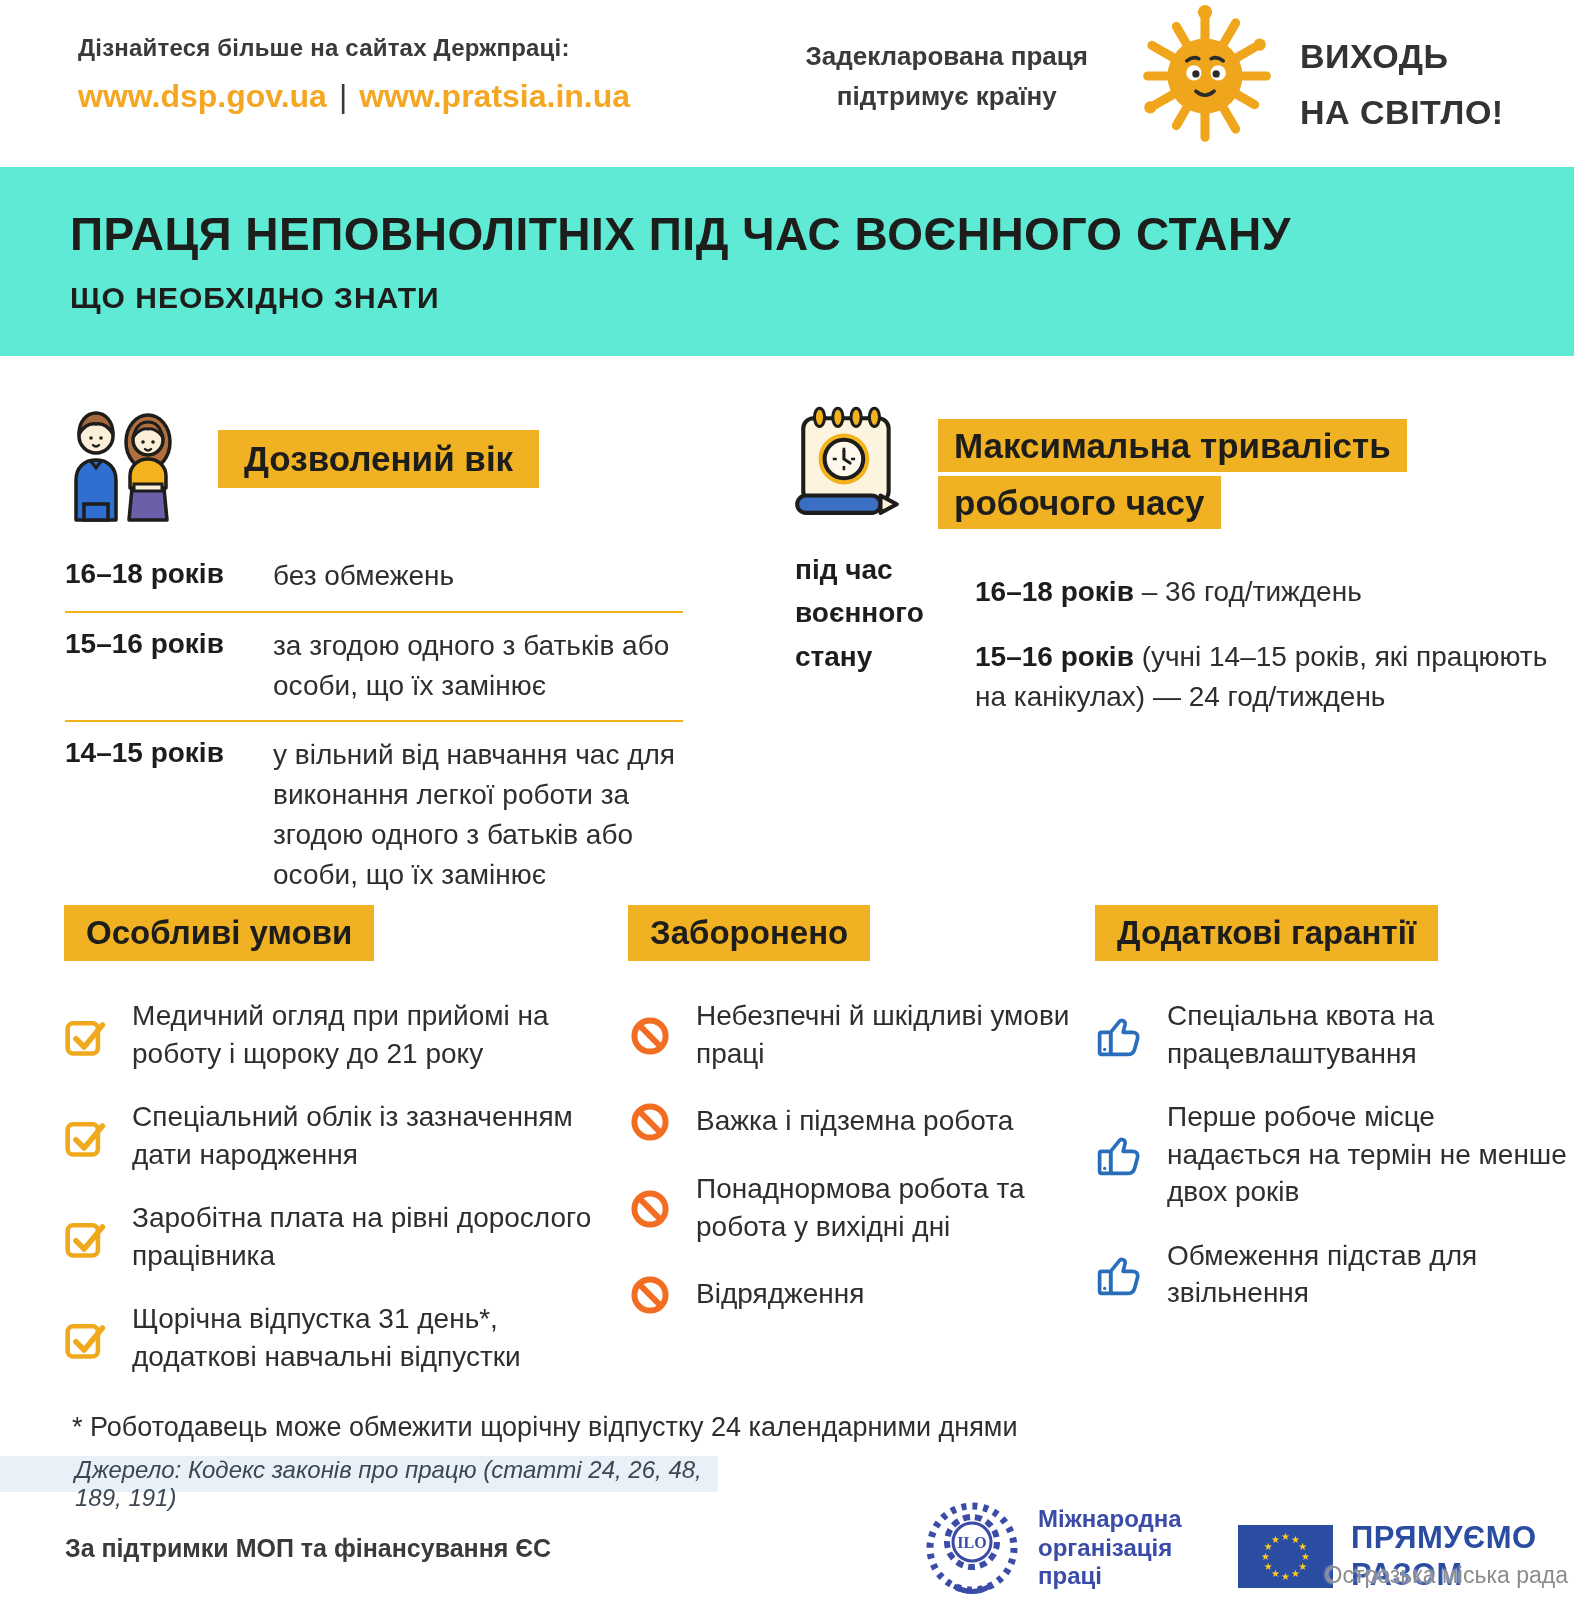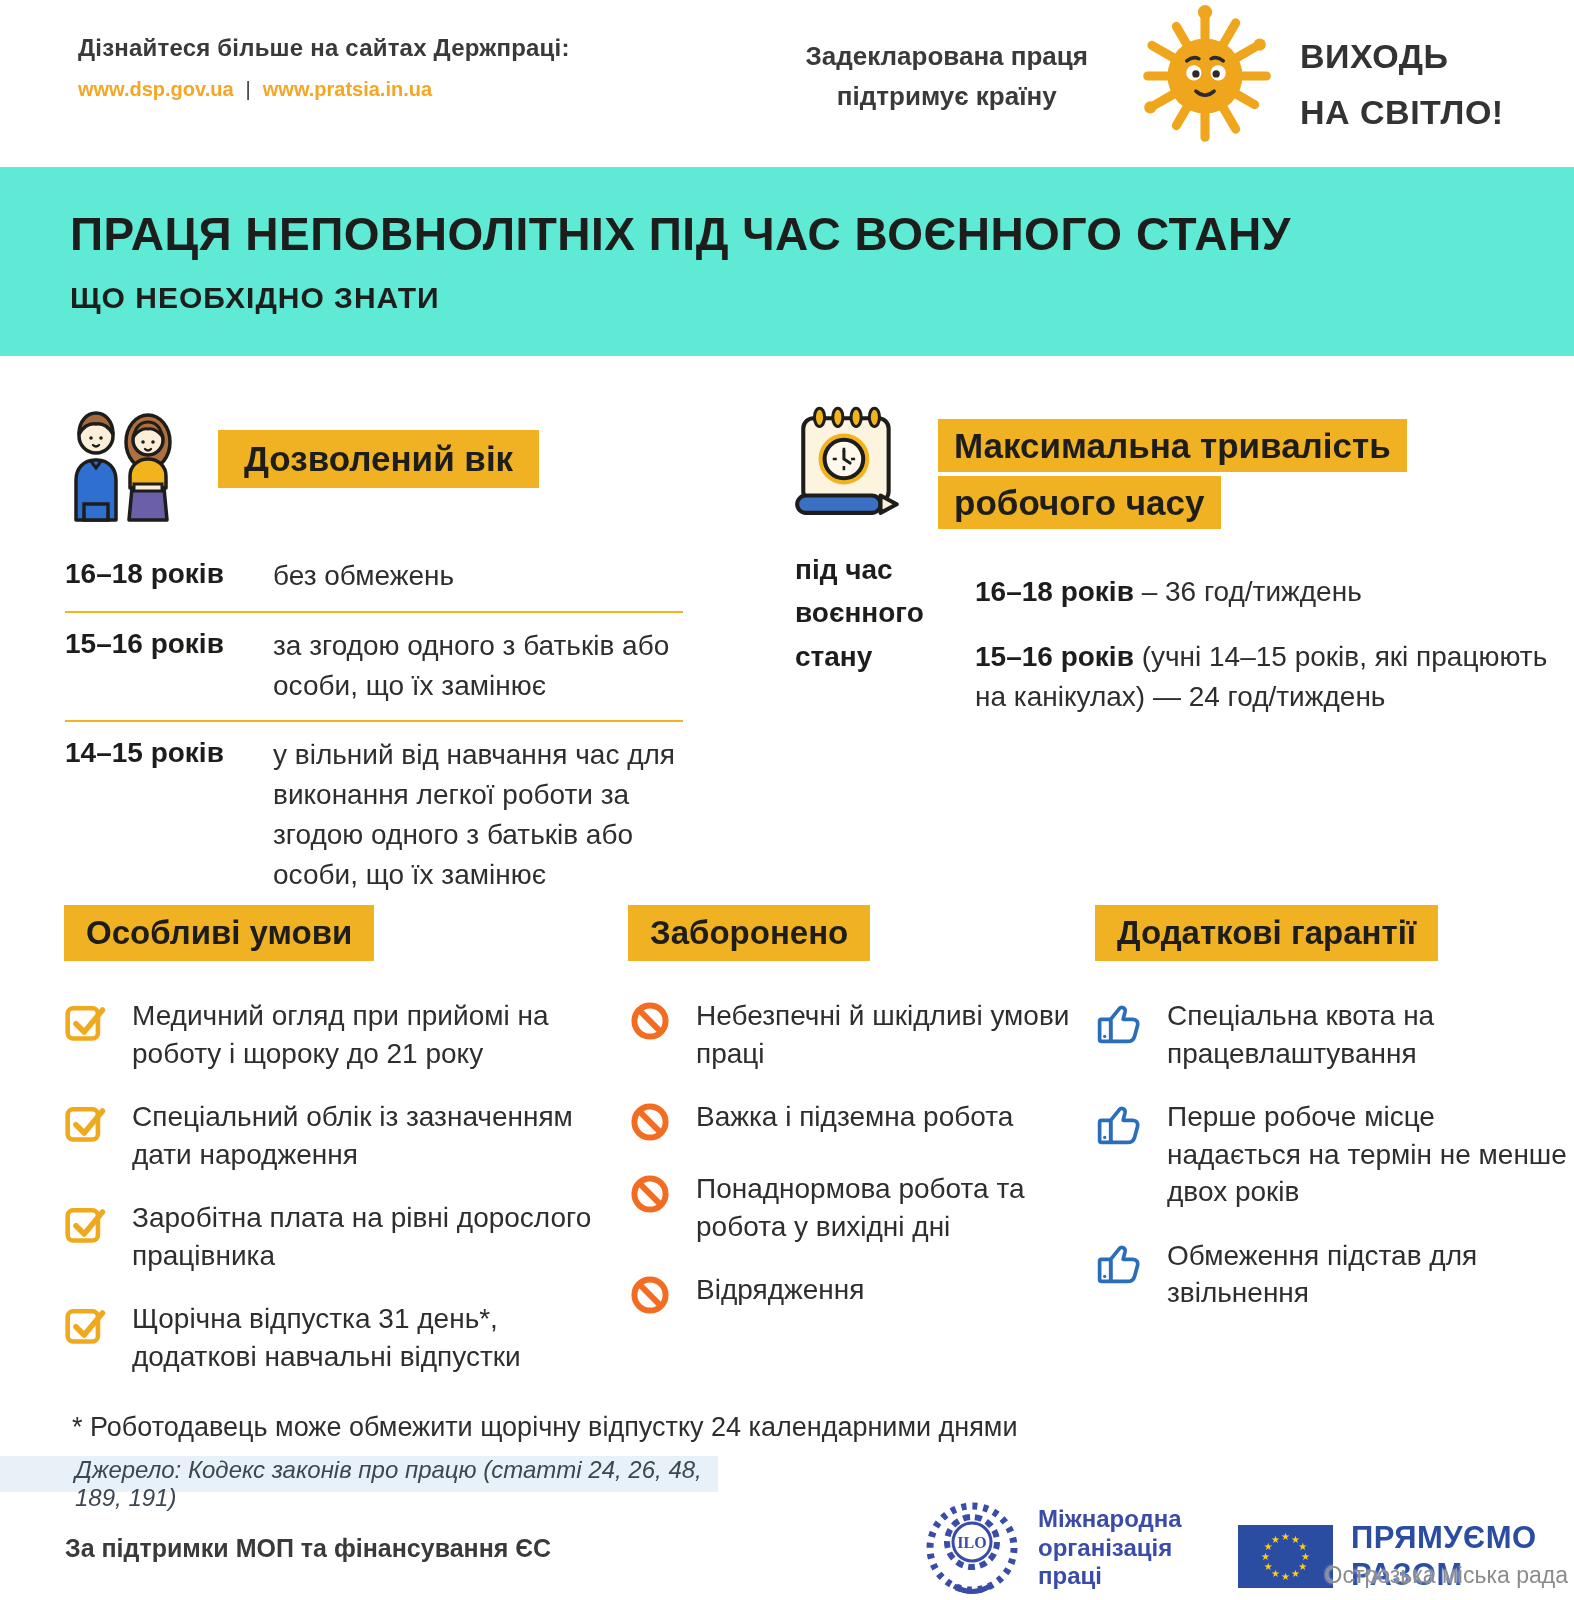--- a/index.html
+++ b/index.html
@@ -3,21 +3,21 @@
 <meta charset="utf-8">
 <style>
   html,body{margin:0;padding:0;background:#fff;}
   body{width:1574px;height:1600px;position:relative;overflow:hidden;
        font-family:"Liberation Sans",sans-serif;color:#2e2e2e;}
   .abs{position:absolute;}
 
   
   .hdr-left{left:78px;top:34px;}
   .hdr-label{font-size:24px;font-weight:bold;color:#3a3a3a;letter-spacing:.2px;}
-  .hdr-links{margin-top:16px;font-size:20px;font-weight:bold;}
+  .hdr-links{margin-top:16px;font-size:32px;font-weight:bold;}
   .hdr-links a{color:#f5a623;text-decoration:none;}
   .hdr-sep{color:#3a3a3a;margin:0 12px;font-weight:normal;}
   .hdr-tagline{right:486px;top:36px;text-align:center;font-size:26px;font-weight:bold;
                color:#3a3a3a;line-height:1.55;}
   .slogan{left:1300px;top:28px;font-size:34px;font-weight:800;color:#333;line-height:1.65;letter-spacing:.5px;}
   .sun{left:1126px;top:0px;}
 
   
   .banner{left:0;top:167px;width:1574px;height:189px;background:#5eead4;}
   .banner h1{margin:40px 0 0 70px;font-size:46px;font-weight:800;color:#1d1d1b;letter-spacing:.5px;}
@@ -44,21 +44,21 @@
   .mh-rule{margin-bottom:14px;margin-top:24px;}
   .mh-rule b{color:#1d1d1b;}
 
   
   .col{top:905px;}
   .col1{left:64px;width:540px;}
   .col2{left:628px;width:450px;}
   .col3{left:1095px;width:475px;}
   .col-title{font-size:33px;padding:9px 22px;}
   .items{margin-top:36px;}
-  .item{display:flex;gap:24px;align-items:flex-start;margin-bottom:26px;
+  .item{display:flex;gap:24px;align-items:center;margin-bottom:26px;
         font-size:28px;line-height:1.34;color:#2e2e2e;}
   .item .ic{flex:none;margin-top:2px;}
 
   
   .footnote{left:72px;top:1412px;font-size:27px;color:#2e2e2e;}
   .source{left:0;top:1456px;width:718px;height:36px;background:#e8f1f8;
           display:flex;align-items:flex-start;font-style:italic;}
   .source div{margin-left:75px;font-size:24px;color:#3d4752;}
 
   

